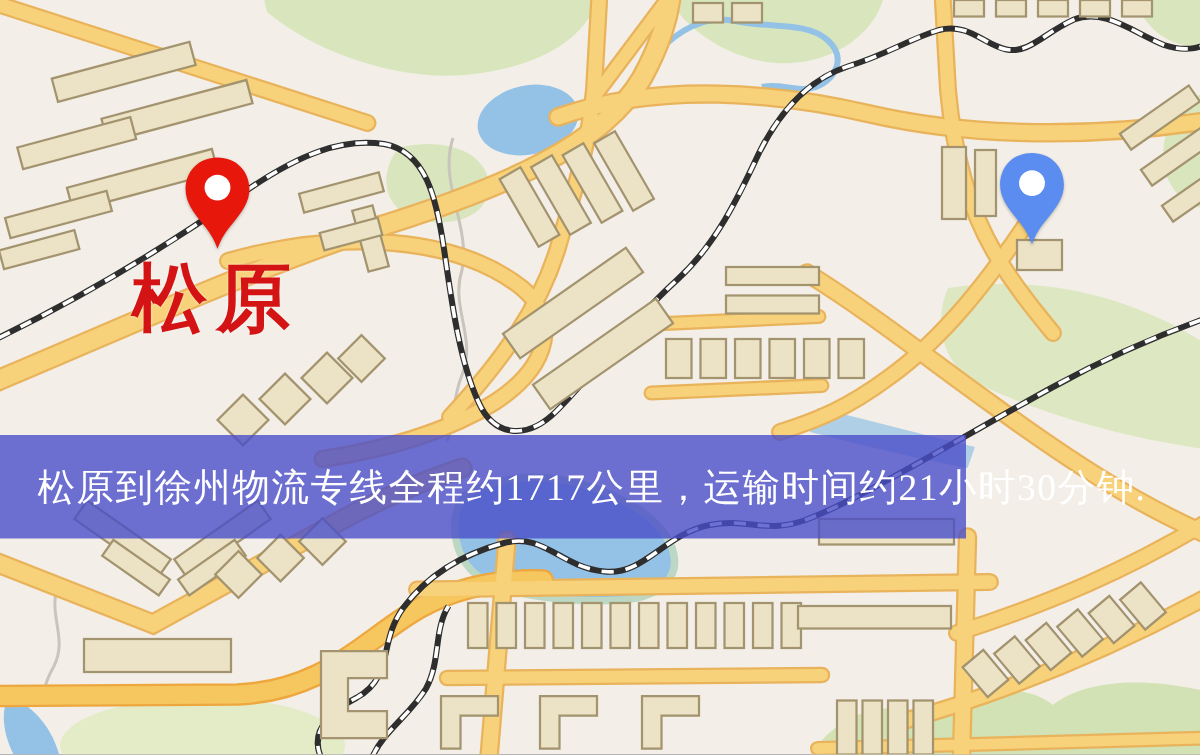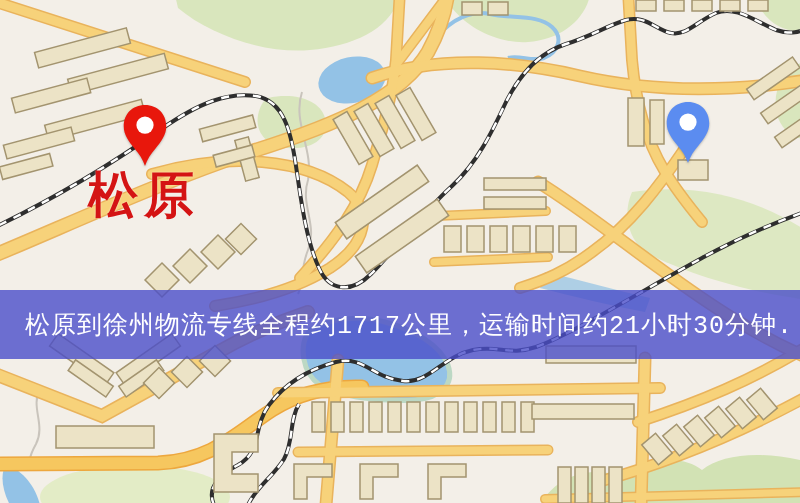--- a/index.html
+++ b/index.html
@@ -1,31 +1,31 @@
 <!DOCTYPE html>
 <html style="--origin-label: #d41414; --dest-label: #3535d6; --banner-text: #ffffff;"><head>
 <meta charset="utf-8">
 <style>
   html,body{margin:0;padding:0;background:#888;}
   .stage{
     position:relative;width:800px;height:503px;overflow:hidden;
-    font-family:Liberation Mono, monospace;
+    font-family:Liberation Serif, serif;
     background:#f3efe8;
   }
   .stage svg.map{position:absolute;left:0;top:0;}
   .pin{position:absolute;}
   .pin svg{display:block;filter:drop-shadow(0 1px 1px rgba(0,0,0,.25));}
   .city-label{
     position:absolute;font-weight:bold;letter-spacing:6px;
     text-shadow:0 0 2px rgba(255,255,255,.6);line-height:1;white-space:nowrap;
   }
   .city-label.origin{left:88px;top:174px;font-size:50px;color:var(--origin-label,#d41414);}
   .city-label.dest{left:640px;top:177px;font-size:47px;color:var(--dest-label,#3535d6);}
   .banner{
-    position:absolute;left:0;top:290px;width:800px;height:69px;
+    position:absolute;left:0;top:290px;width:644px;height:69px;
     background:rgba(74,78,201,0.80);
     display:flex;align-items:center;
     color:var(--banner-text,#fff);font-size:25px;letter-spacing:1px;
     padding-left:25px;box-sizing:border-box;white-space:nowrap;
   }
 </style>
 </head>
 <body>
 
 <div class="stage">

